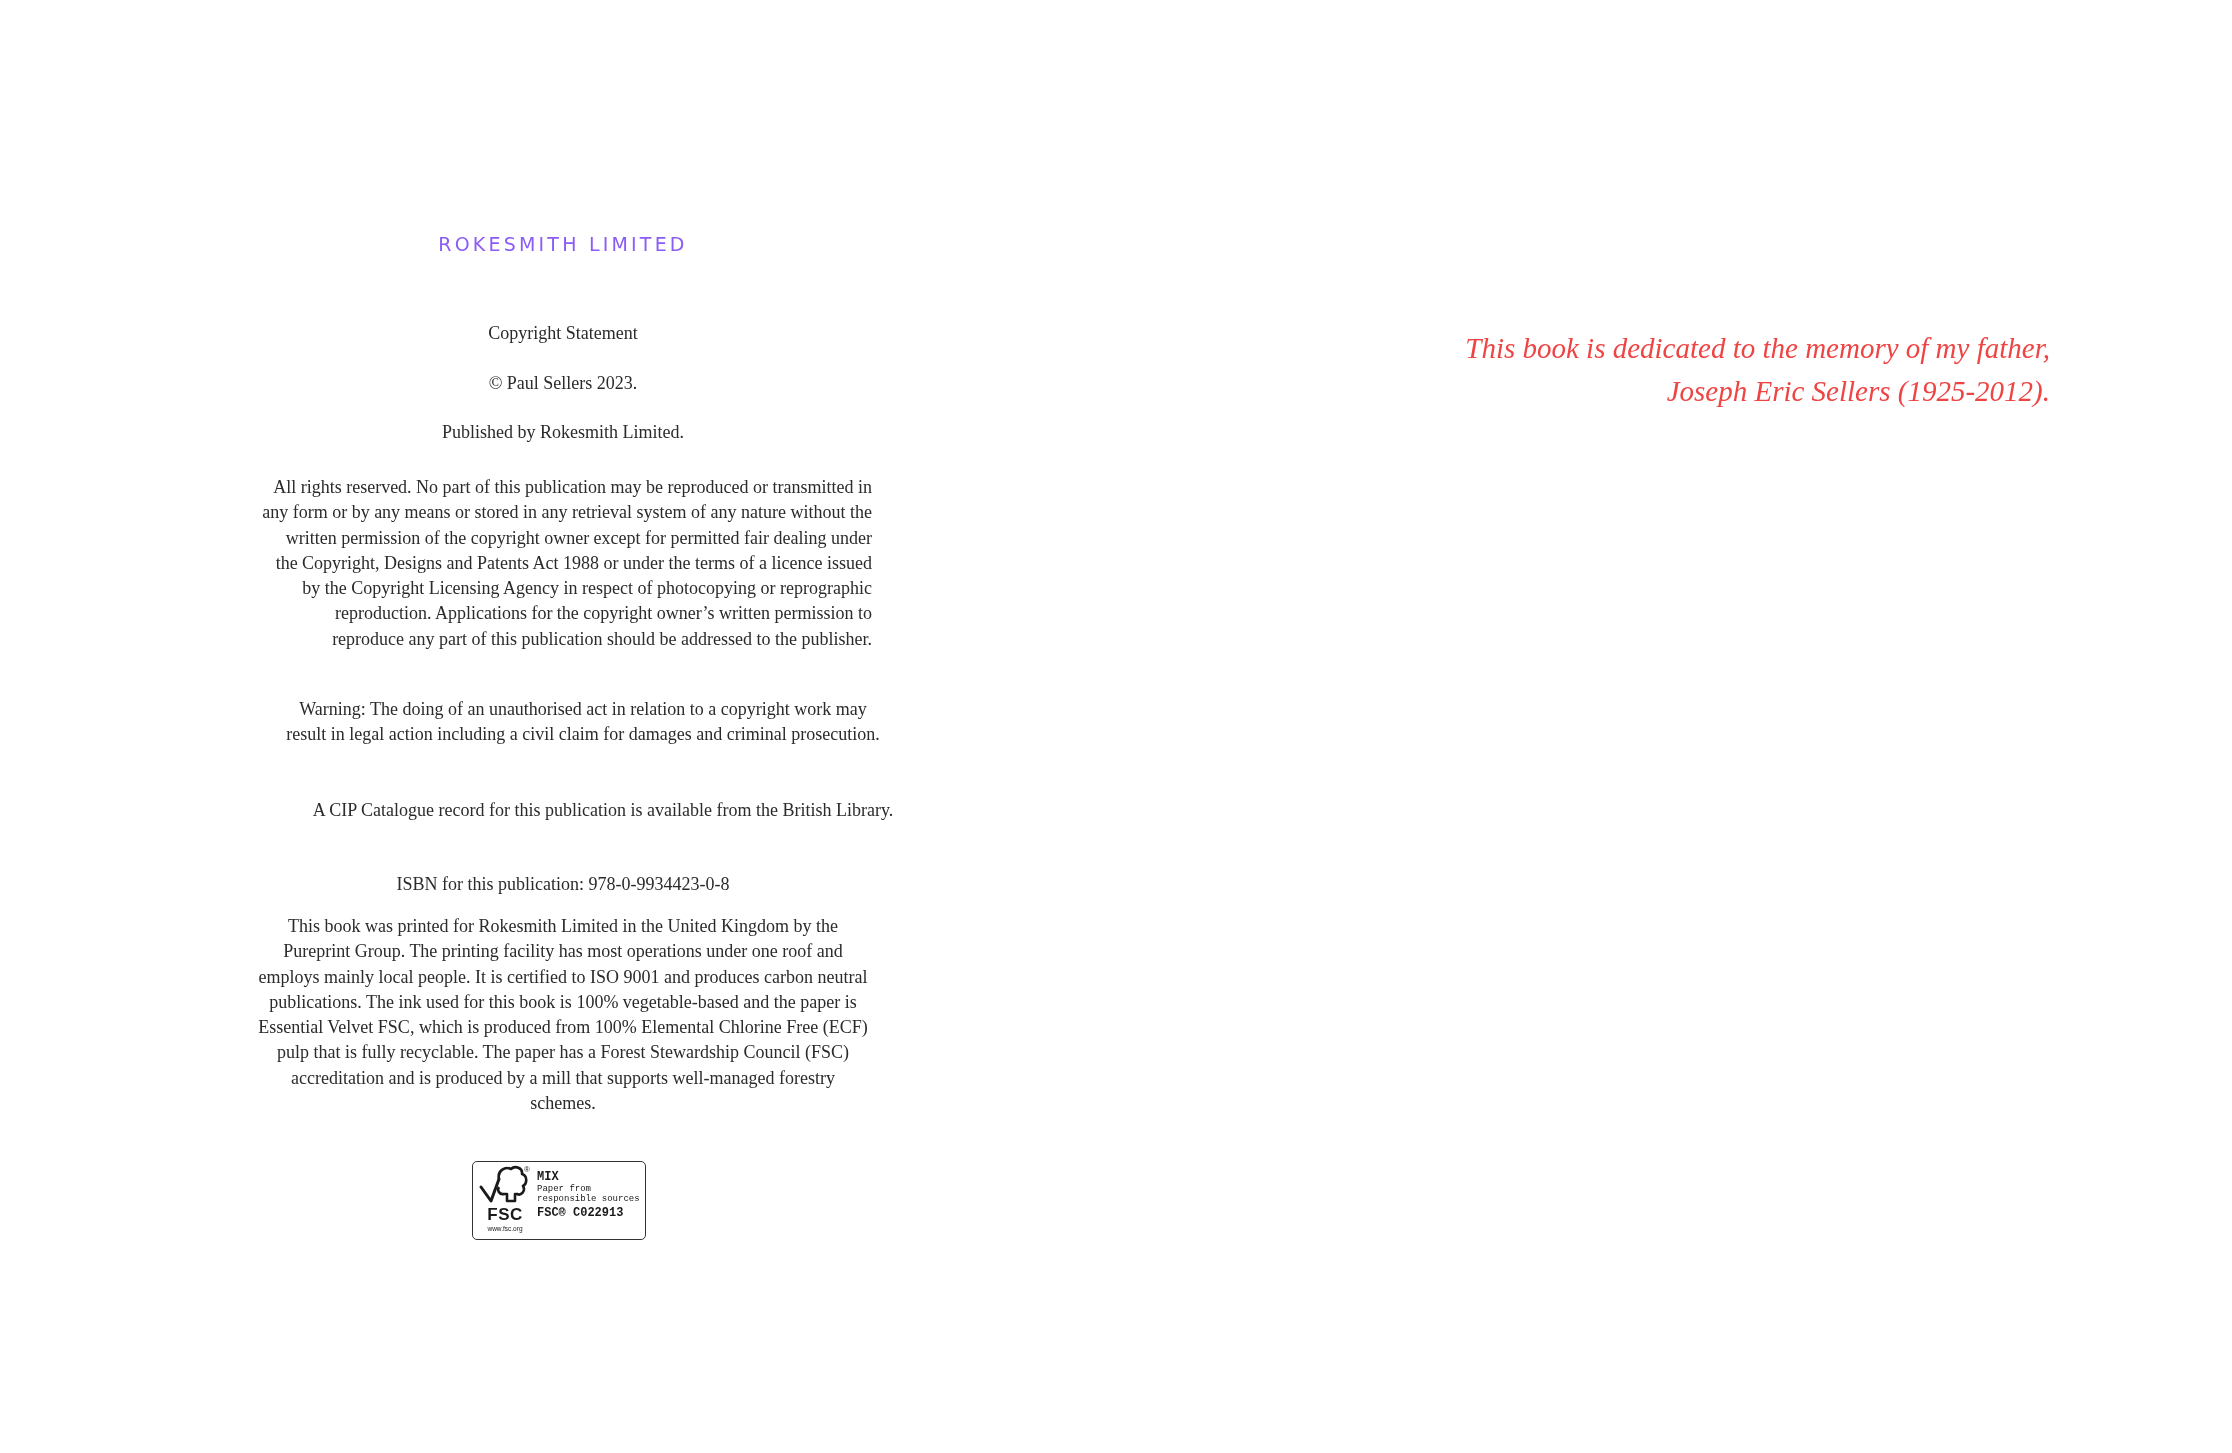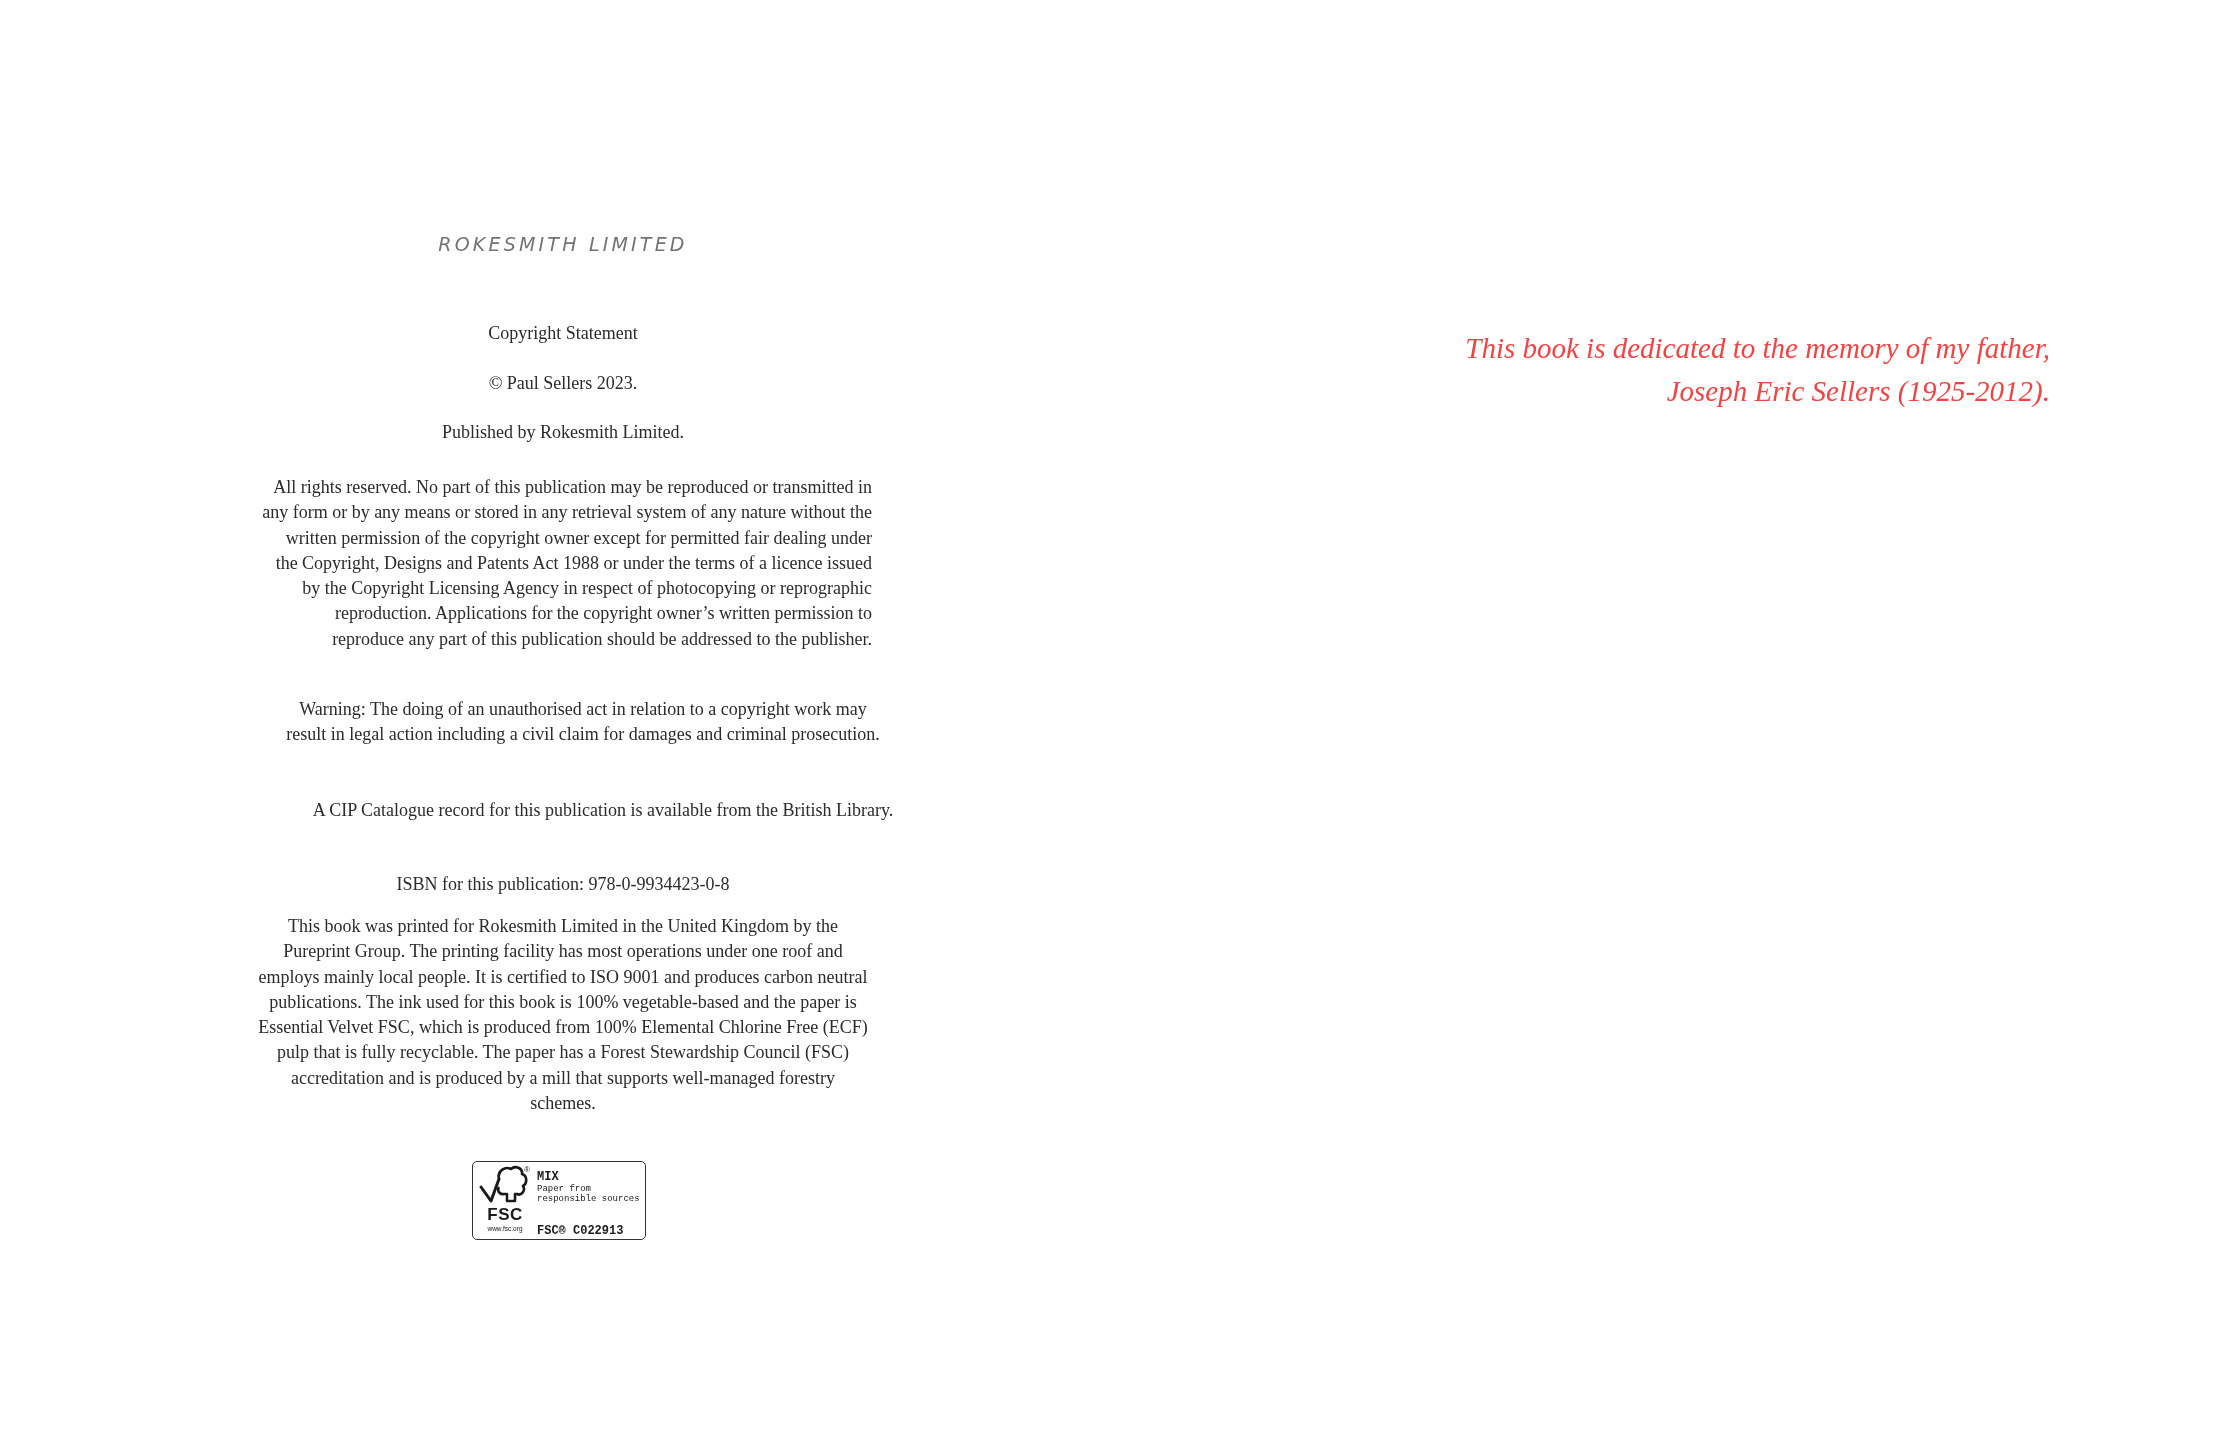--- a/index.html
+++ b/index.html
@@ -28,22 +28,21 @@
     left: 258px;
     width: 610px;
     text-align: center;
   }
   .imprint {
     top: 232px;
     font-family: "DejaVu Sans", sans-serif;
     font-size: 19px;
     letter-spacing: 3.2px;
     line-height: 24px;
-    color: #737373;
-    font-style: italic;
+    color: #8b5cf6;
   }
   .book-title {
     top: 277px;
     font-size: 22px;
     line-height: 26px;
     letter-spacing: 0.2px;
   }
   .line {
     font-size: 18px;
     line-height: 25px;
@@ -121,21 +120,21 @@
     font-size: 12px;
     font-weight: bold;
     line-height: 14px;
   }
   .fsc-sub {
     margin-top: 0;
     font-size: 9px;
     line-height: 10px;
   }
   .fsc-code {
-    margin-top: 20px;
+    margin-top: 2px;
     font-size: 12px;
     font-weight: bold;
     line-height: 14px;
     white-space: nowrap;
   }
 
   .dedication {
     position: absolute;
     left: 1300px;
     width: 750px;

